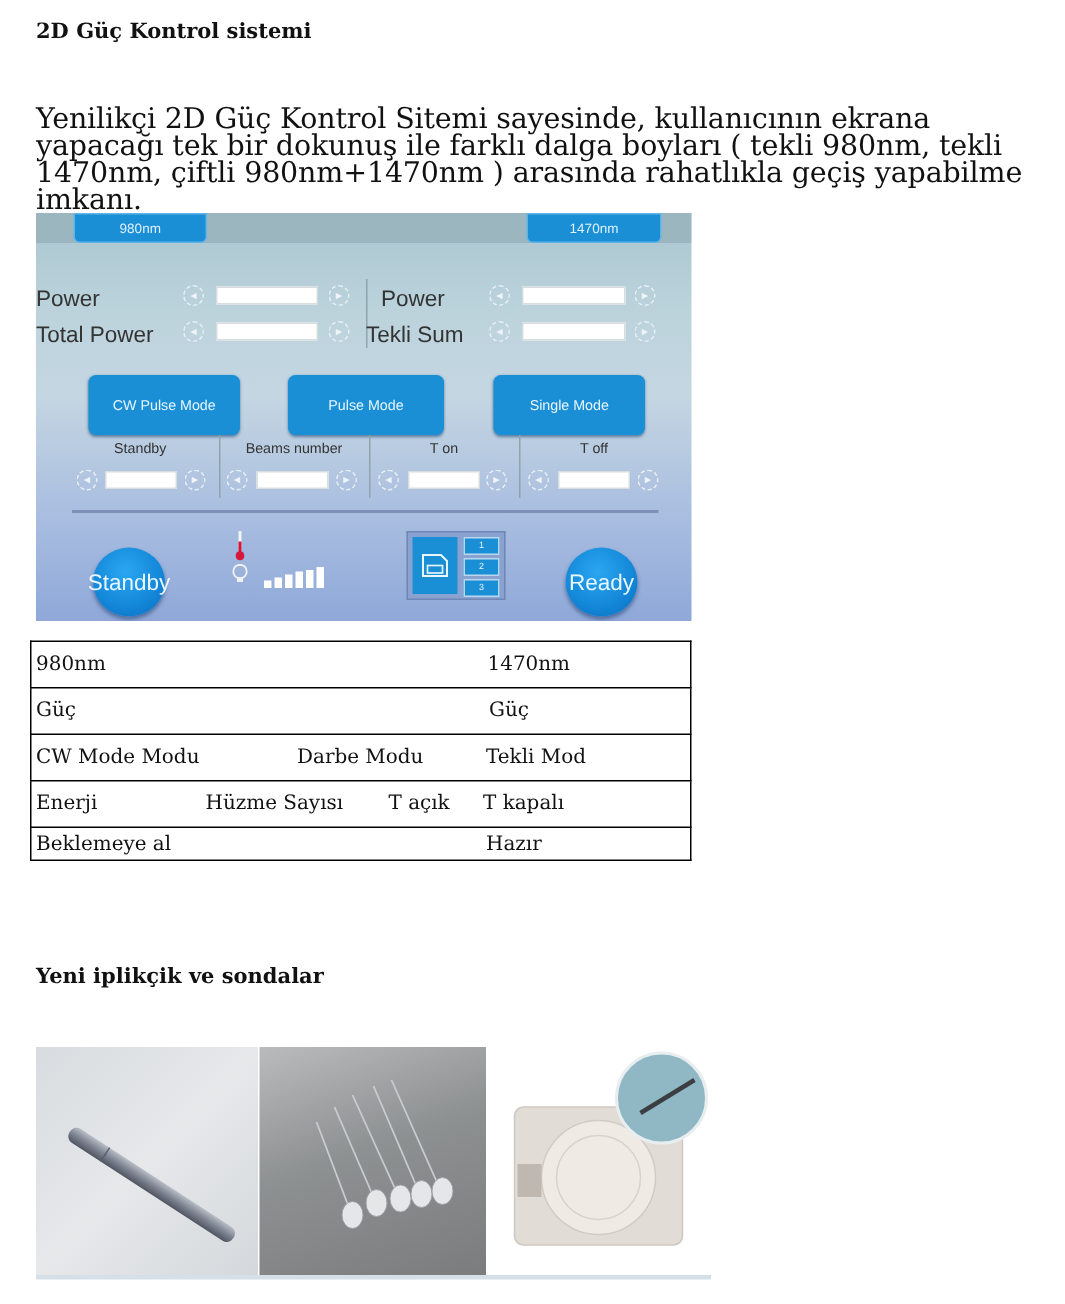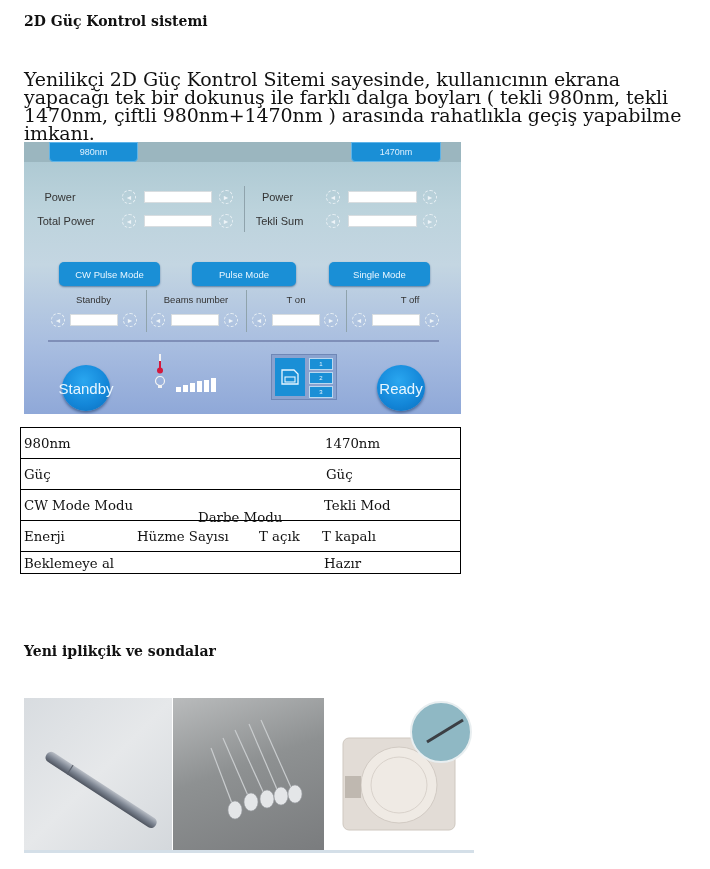--- a/index.html
+++ b/index.html
@@ -9,28 +9,28 @@
   .para { position: absolute; left: 24px; top: 70px; width: 670px; font-size: 19px; line-height: 18px; letter-spacing: -0.1px; }
   .h2 { position: absolute; left: 24px; top: 643px; font-size: 14px; font-weight: bold; }
 
   
   .panel { position: absolute; left: 24px; top: 142px; width: 437px; height: 272px;
            background: linear-gradient(180deg, #a9c6d0 0%, #bcd3dc 25%, #c4d6e2 45%, #a8bde0 75%, #8fa8d8 100%);
            font-family: "Liberation Sans", sans-serif; overflow: hidden; }
   .panel .topbar { position: absolute; left: 0; top: 0; width: 437px; height: 20px; background: #9bb6bf; }
   .tabbtn { position: absolute; top: 0; height: 20px; background: #1a8fd6; color: #dff1ff; font-size: 9px;
             display: flex; align-items: center; justify-content: center; border-radius: 0 0 4px 4px; border: 1px solid #5fb4e8; box-sizing: border-box; }
-  .lbl { position: absolute; font-size: 11px; color: #333; text-align: center; }
+  .lbl { position: absolute; font-size: 15px; color: #333; text-align: left; }
   .lblc { position: absolute; font-size: 9.5px; color: #333; text-align: center; }
   .field { position: absolute; height: 12px; background: #fff; border: 1px solid #d8dde0; box-sizing: border-box; }
   .arrow { position: absolute; width: 14px; height: 14px; border-radius: 50%; border: 1px dashed #e8f0f4;
            box-sizing: border-box; color: #eef4f8; font-size: 7px; display: flex; align-items: center; justify-content: center; }
   .vsep { position: absolute; width: 1px; background: #8fa3ac; }
   .hsep { position: absolute; height: 2px; background: #7f8fb8; }
-  .modebtn { position: absolute; top: 120px; height: 24px; background: #1a8fd6; color: #e8f6ff; font-size: 9.5px;
+  .modebtn { position: absolute; top: 108px; height: 40px; background: #1a8fd6; color: #e8f6ff; font-size: 9.5px;
              border-radius: 5px; display: flex; align-items: center; justify-content: center; box-shadow: 0 1px 2px #5b7fa0; }
   .roundbtn { position: absolute; top: 223px; width: 48px; height: 46px; border-radius: 50%;
               background: radial-gradient(circle at 45% 35%, #2aa7f0 0%, #1386d8 60%, #0b6dbb 100%);
               color: #e8f6ff; font-size: 15px; display: flex; align-items: center; justify-content: center; box-shadow: 0 2px 3px #4c6a9a; }
   .thermo { position: absolute; left: 133px; top: 212px; width: 6px; height: 20px; }
   .bulb { position: absolute; left: 130px; top: 234px; width: 12px; height: 12px; }
   .bars { position: absolute; left: 152px; top: 236px; display: flex; align-items: flex-end; gap: 2px; }
   .bars span { display: block; width: 5px; background: #fff; }
   .memgrid { position: absolute; left: 247px; top: 212px; width: 66px; height: 46px; background: #8aa2cf; border: 1px solid #6f87b6; box-sizing: border-box; }
   .memsave { position: absolute; left: 3px; top: 3px; width: 30px; height: 38px; background: #1a8fd6; display: flex; align-items: center; justify-content: center; }
@@ -97,21 +97,21 @@
   <div class="field" style="left:147px;top:172px;width:48px;"></div>
   <div class="arrow" style="left:200px;top:171px;">►</div>
   <div class="vsep" style="left:222px;top:148px;height:42px;"></div>
 
   <div class="lblc" style="left:222px;top:152px;width:100px;">T on</div>
   <div class="arrow" style="left:228px;top:171px;">◄</div>
   <div class="field" style="left:248px;top:172px;width:48px;"></div>
   <div class="arrow" style="left:300px;top:171px;">►</div>
   <div class="vsep" style="left:322px;top:148px;height:42px;"></div>
 
-  <div class="lblc" style="left:308px;top:152px;width:100px;padding-left:28px;">T off</div>
+  <div class="lblc" style="left:322px;top:152px;width:100px;">T off</div>
   <div class="arrow" style="left:328px;top:171px;">◄</div>
   <div class="field" style="left:348px;top:172px;width:48px;"></div>
   <div class="arrow" style="left:401px;top:171px;">►</div>
 
   <div class="hsep" style="left:24px;top:198px;width:391px;"></div>
 
   <div class="roundbtn" style="left:38px;">Standby</div>
   <svg class="thermo" viewBox="0 0 6 20">
     <rect x="2" y="0" width="2" height="14" fill="#f3f3f3"></rect>
     <rect x="2" y="7" width="2" height="8" fill="#d4183c"></rect>
@@ -153,21 +153,21 @@
       </tr>
   <tr>
         <td>
     <span class="cell" style="left:3px;">Güç</span>
     <span class="cell" style="left:305px;">Güç</span>
   </td>
       </tr>
   <tr>
         <td>
     <span class="cell" style="left:3px;">CW Mode Modu</span>
-    <span class="cell" style="left:177px;margin-top:12px;">Darbe Modu</span>
+    <span class="cell" style="left:177px;">Darbe Modu</span>
     <span class="cell" style="left:303px;">Tekli Mod</span>
   </td>
       </tr>
   <tr>
         <td>
     <span class="cell" style="left:3px;">Enerji</span>
     <span class="cell" style="left:116px;">Hüzme Sayısı</span>
     <span class="cell" style="left:238px;">T açık</span>
     <span class="cell" style="left:301px;">T kapalı</span>
   </td>

